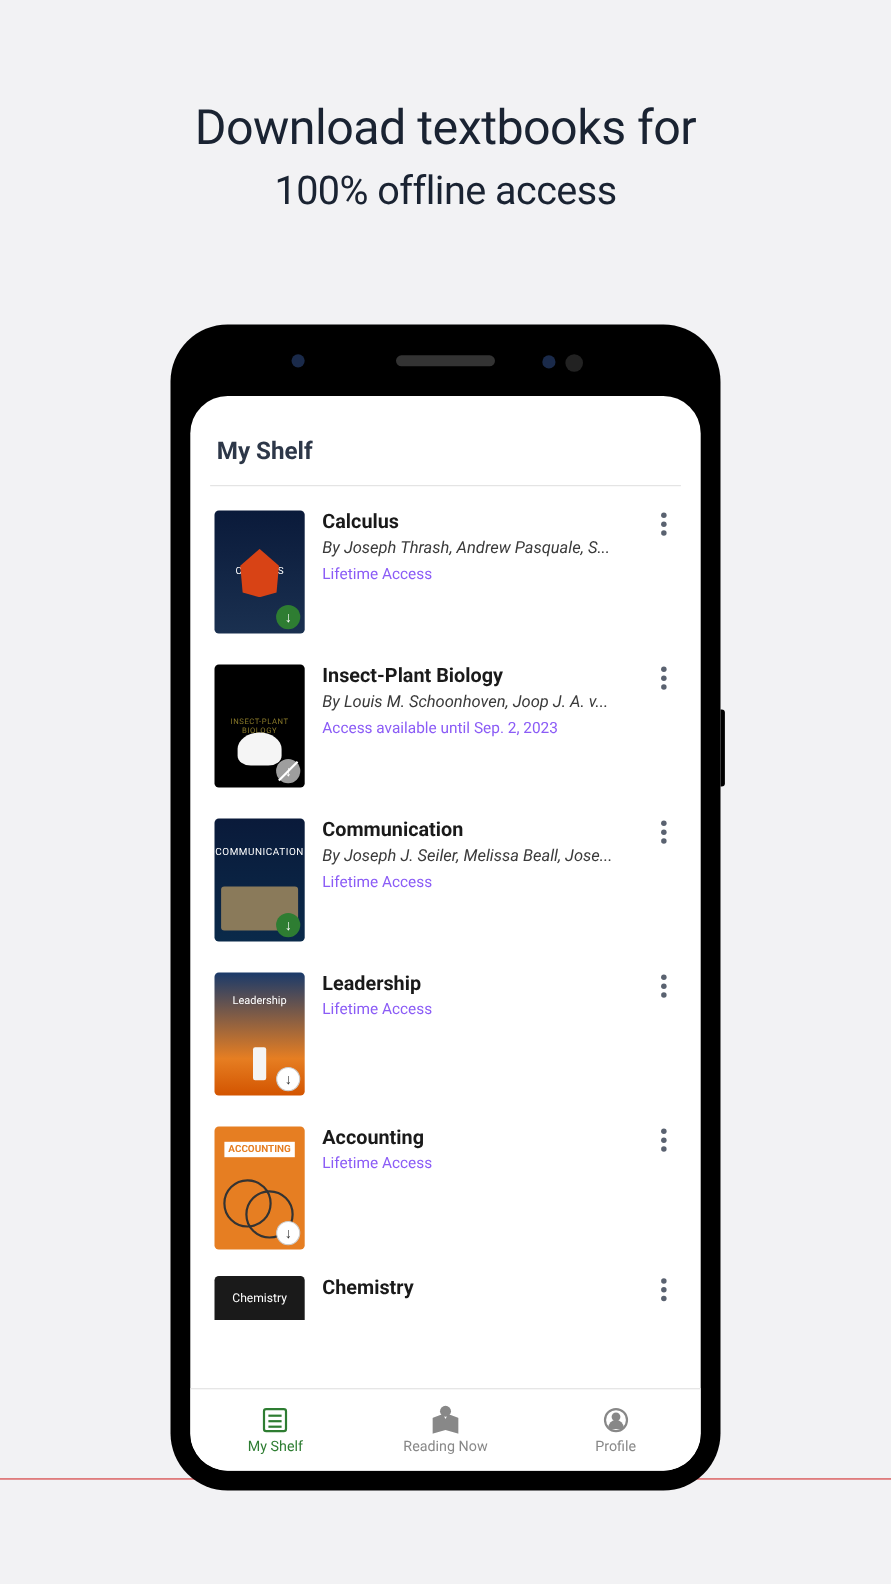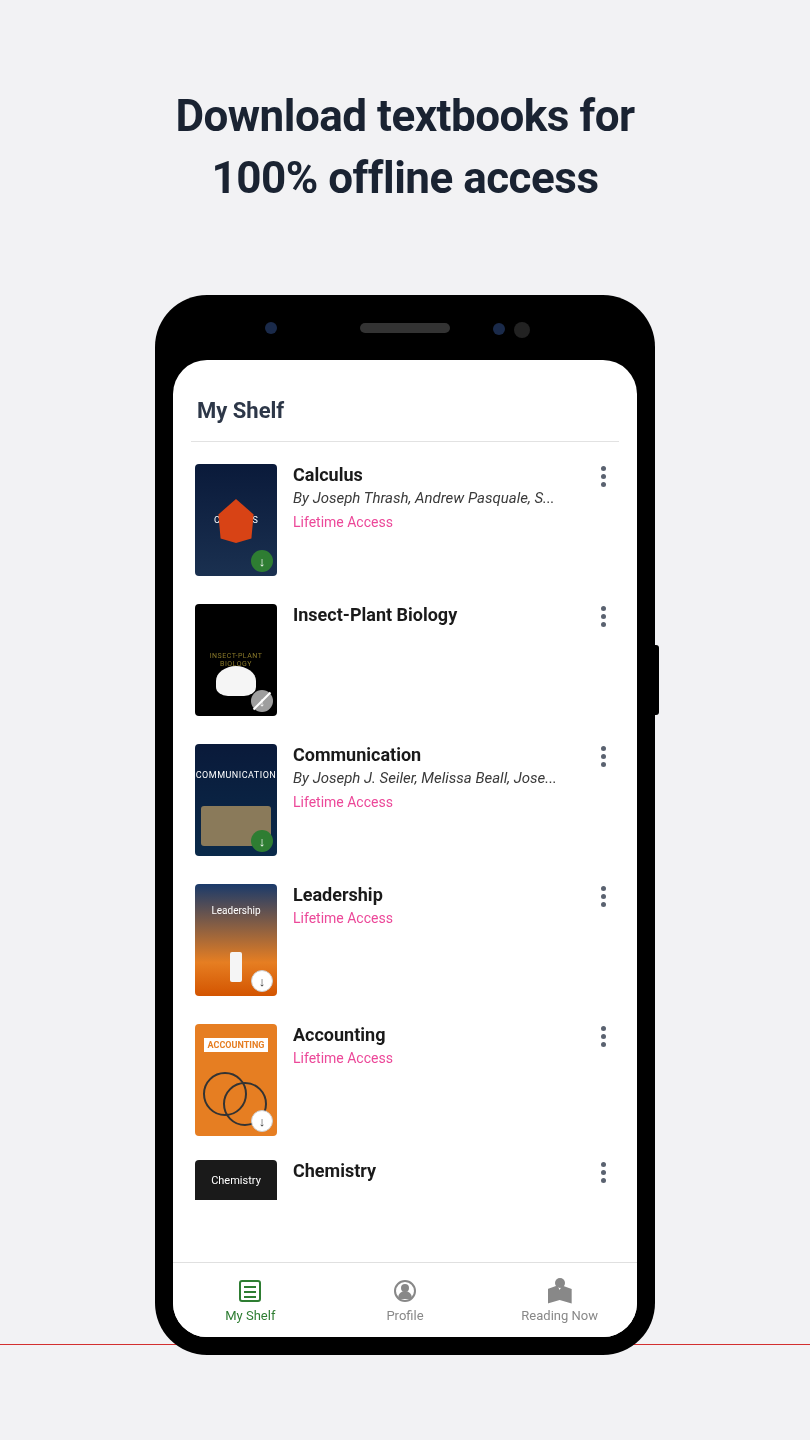--- a/index.html
+++ b/index.html
@@ -10,27 +10,27 @@
     height: 1440px;
     position: relative;
     overflow: hidden;
   }
   .hero {
     text-align: center;
     padding-top: 90px;
   }
   .hero-line1 {
     font-size: 44px;
-    font-weight: 700;
+    font-weight: 400;
     color: #1a2332;
     letter-spacing: -0.5px;
   }
   .hero-line2 {
-    font-size: 44px;
-    font-weight: 700;
+    font-size: 36px;
+    font-weight: 400;
     color: #1a2332;
     margin-top: 10px;
     letter-spacing: -0.5px;
   }
   .red-line {
     position: absolute;
     bottom: 95px;
     left: 0;
     width: 100%;
     height: 1px;
@@ -176,21 +176,21 @@
     font-size: 15px;
     color: #3a3a3a;
     margin-bottom: 6px;
     white-space: nowrap;
     overflow: hidden;
     text-overflow: ellipsis;
     font-style: italic;
   }
   .book-access {
     font-size: 14px;
-    color: #ec4899;
+    color: #8b5cf6;
     line-height: 1.35;
   }
   .more-button {
     flex-shrink: 0;
     width: 24px;
     padding-top: 2px;
     display: flex;
     flex-direction: column;
     align-items: center;
     gap: 3px;
@@ -289,20 +289,22 @@
       <div class="book-item">
         <div class="book-cover cover-insect">
           <span class="ctitle">INSECT-PLANT BIOLOGY</span>
           <span class="download-badge badge-gray">
               <span class="badge-arrow">↓</span>
               <span class="strike"></span>
             </span>
         </div>
         <div class="book-info">
           <div class="book-title">Insect-Plant Biology</div>
+          <div class="book-author">By Louis M. Schoonhoven, Joop J. A. v...</div>
+          <div class="book-access">Access available until Sep. 2, 2023</div>
         </div>
         <div class="more-button">
             <span></span>
             <span></span>
             <span></span>
           </div>
       </div>
 
       <div class="book-item">
         <div class="book-cover cover-comm">
@@ -376,28 +378,28 @@
     </div>
 
     <div class="bottom-nav">
       <div class="nav-item active">
         <div class="nav-icon">
             <span class="icon-shelf"></span>
           </div>
         <div class="nav-label">My Shelf</div>
       </div>
       <div class="nav-item">
-        <div class="nav-icon">
-            <span class="icon-profile"></span>
-          </div>
-        <div class="nav-label">Profile</div>
-      </div>
-      <div class="nav-item">
         <div class="nav-icon" style="flex-direction:column;">
           <span class="icon-reading-head"></span>
             <span class="icon-reading"></span>
         </div>
         <div class="nav-label">Reading Now</div>
       </div>
+      <div class="nav-item">
+        <div class="nav-icon">
+            <span class="icon-profile"></span>
+          </div>
+        <div class="nav-label">Profile</div>
+      </div>
     </div>
 
   </div>
 </div>
 
 </body></html>

